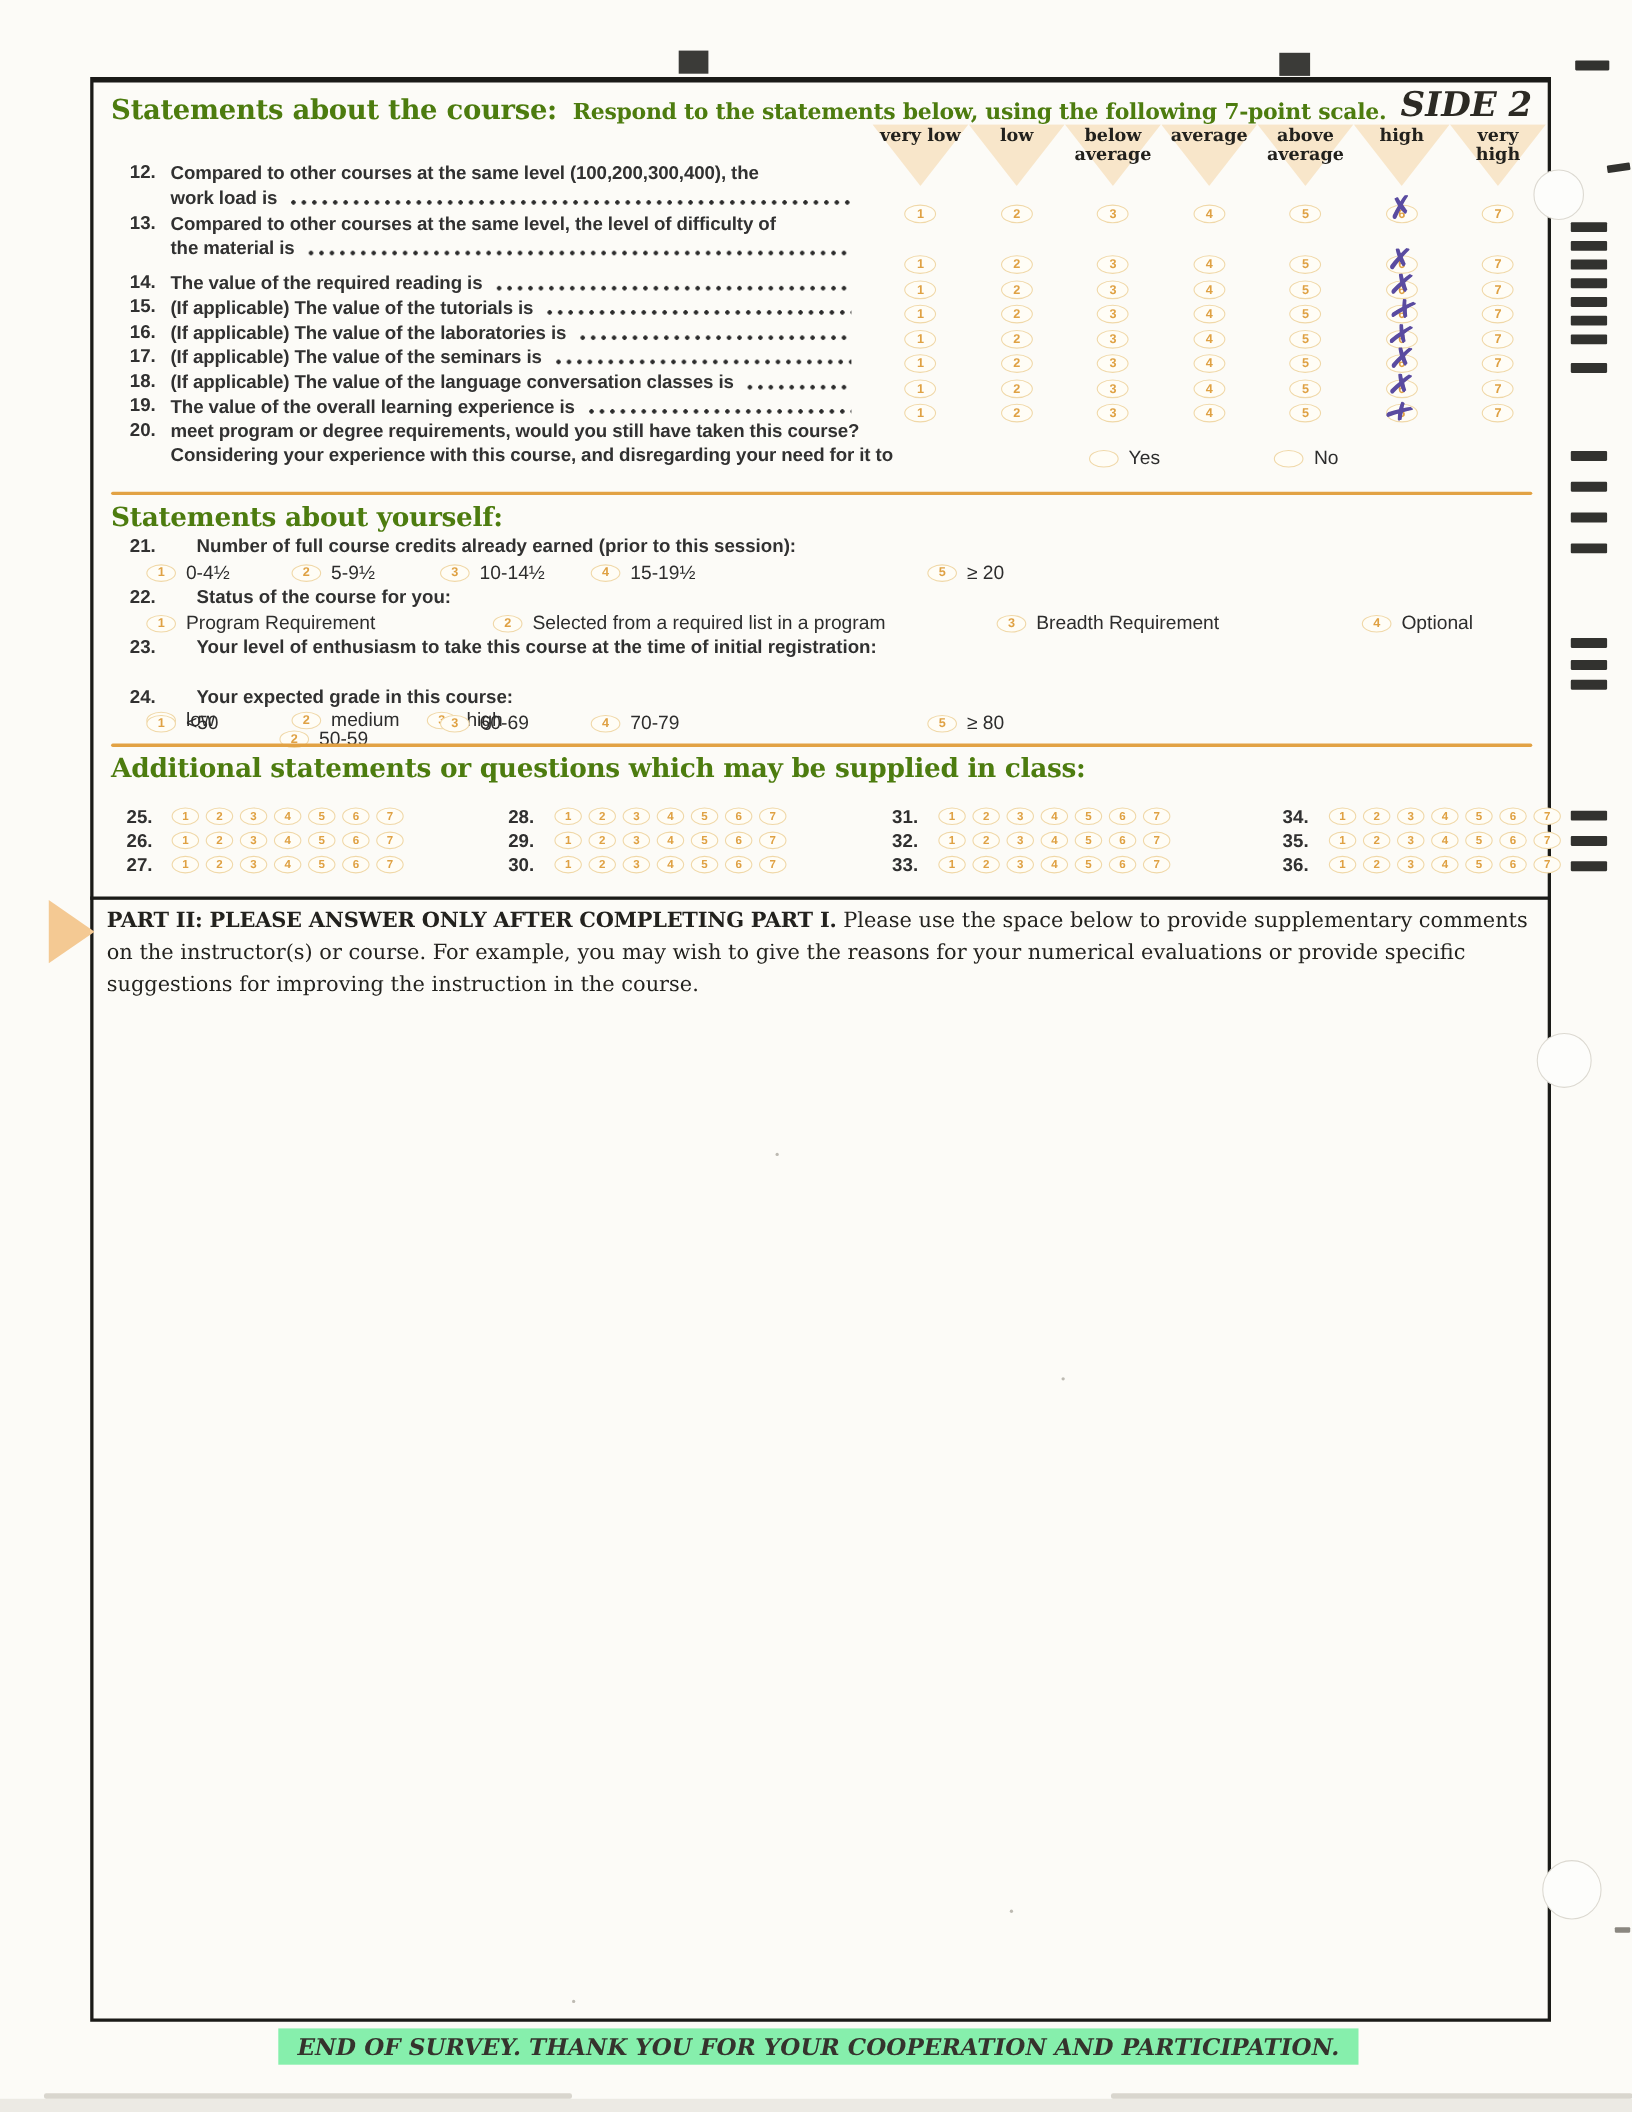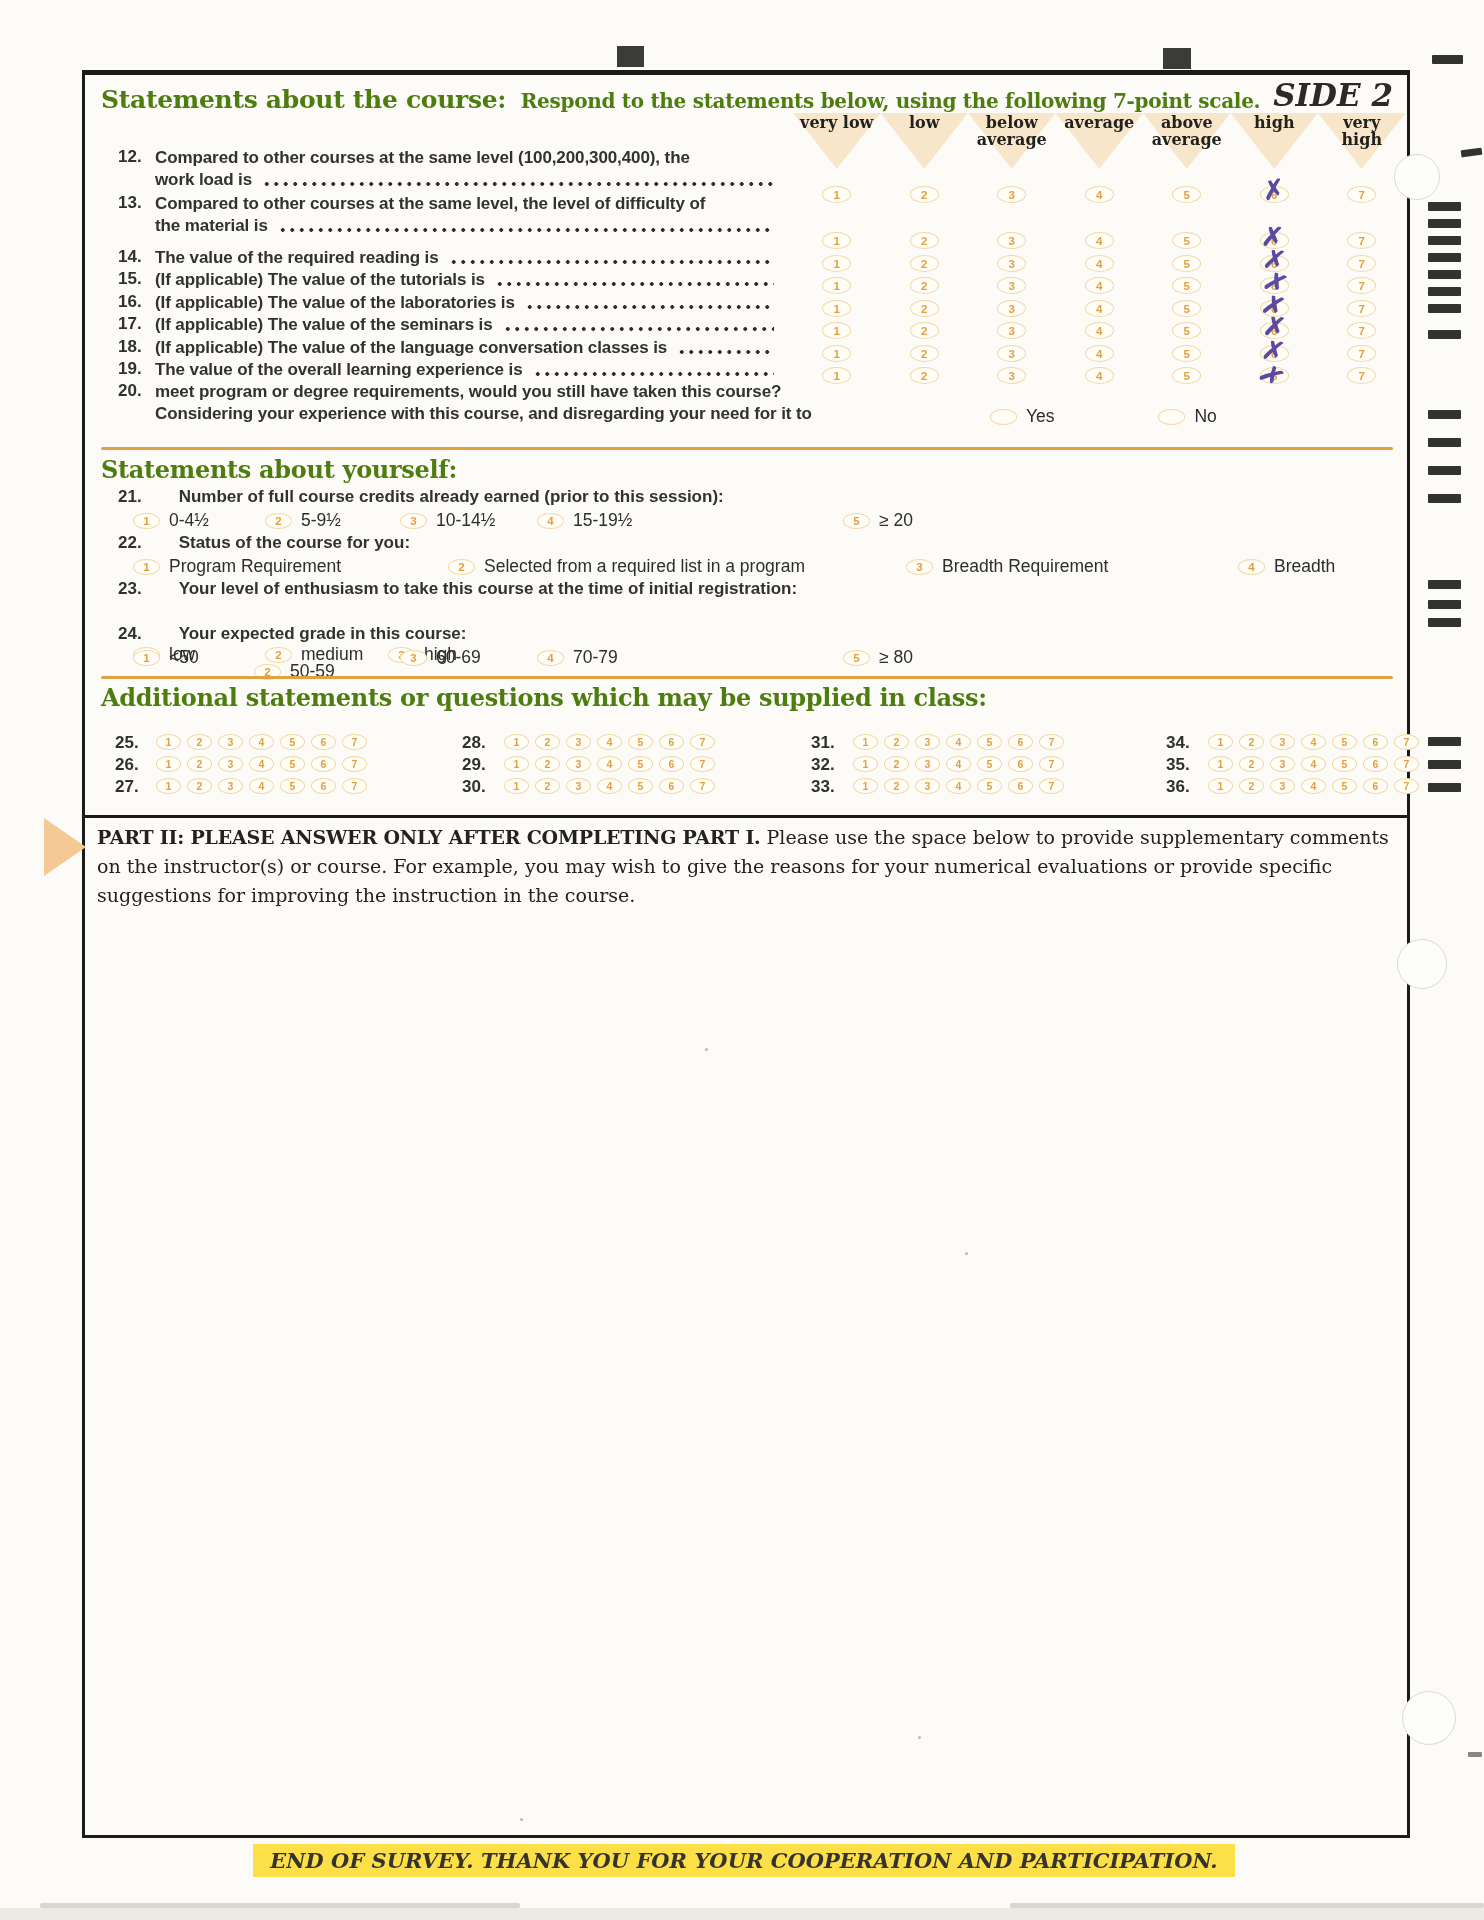--- a/index.html
+++ b/index.html
@@ -65,21 +65,21 @@
   .q-label .q-text{margin-left:37px;display:inline-block;}
   .grp-num{position:absolute;font-weight:bold;font-size:17px;color:#303030;}
   .boxline{position:absolute;left:-3px;width:1328px;height:3px;background:#1b1b18;}
   
   .part2{position:absolute;left:12px;top:748px;width:1300px;
          font-family:"DejaVu Serif",serif;font-size:19px;line-height:29px;color:#23221e;}
   .p2-head{font-weight:bold;letter-spacing:-.2px;}
   .arrow{position:absolute;left:44px;top:818px;width:42px;height:58px;background:#f4c993;
          clip-path:polygon(0 0,100% 50%,0 100%);z-index:3;}
   
-  .footer-band{position:absolute;left:253px;top:1844px;width:982px;height:33px;background:#fde047;
+  .footer-band{position:absolute;left:253px;top:1844px;width:982px;height:33px;background:#86efac;
                display:flex;align-items:center;justify-content:center;}
   .footer-band span{font-family:"DejaVu Serif",serif;font-style:italic;font-weight:bold;
                     font-size:21px;color:#35332d;white-space:nowrap;}
   
   .punch{position:absolute;background:#fdfdfb;border:1px solid #dcd9d1;border-radius:50%;z-index:4;}
   .speck{position:absolute;width:3px;height:3px;border-radius:50%;background:#bdbab2;}
   .bottom-strip{position:absolute;left:0;top:1908px;width:1484px;height:12px;background:#eceae4;}
   .smudge{position:absolute;background:#d9d6ce;height:5px;border-radius:2px;}
 </style>
 </head>
@@ -431,21 +431,21 @@
       <span class="opt" style="left:282px;"><span class="obubble">3</span><span class="olabel">10-14½</span></span>
       <span class="opt" style="left:419px;"><span class="obubble">4</span><span class="olabel">15-19½</span></span>
       <span class="opt" style="left:725px;"><span class="obubble">5</span><span class="olabel">≥ 20</span></span>
     </div>
 
     <div class="q-label" style="top:458px;"><span>22.</span><span class="q-text">Status of the course for you:</span></div>
     <div class="opt-row" style="top:481px;">
       <span class="opt" style="left:15px;"><span class="obubble">1</span><span class="olabel">Program Requirement</span></span>
       <span class="opt" style="left:330px;"><span class="obubble">2</span><span class="olabel">Selected from a required list in a program</span></span>
       <span class="opt" style="left:788px;"><span class="obubble">3</span><span class="olabel">Breadth Requirement</span></span>
-      <span class="opt" style="left:1120px;"><span class="obubble">4</span><span class="olabel">Breadth</span></span>
+      <span class="opt" style="left:1120px;"><span class="obubble">4</span><span class="olabel">Optional</span></span>
     </div>
 
     <div class="q-label" style="top:504px;"><span>23.</span><span class="q-text">Your level of enthusiasm to take this course at the time of initial registration:</span></div>
     <div class="opt-row" style="top:527px;margin-top:42px;">
       <span class="opt" style="left:15px;"><span class="obubble">1</span><span class="olabel">low</span></span>
       <span class="opt" style="left:147px;"><span class="obubble">2</span><span class="olabel">medium</span></span>
       <span class="opt" style="left:270px;"><span class="obubble">3</span><span class="olabel">high</span></span>
     </div>
 
     <div class="q-label" style="top:549px;"><span>24.</span><span class="q-text">Your expected grade in this course:</span></div>

